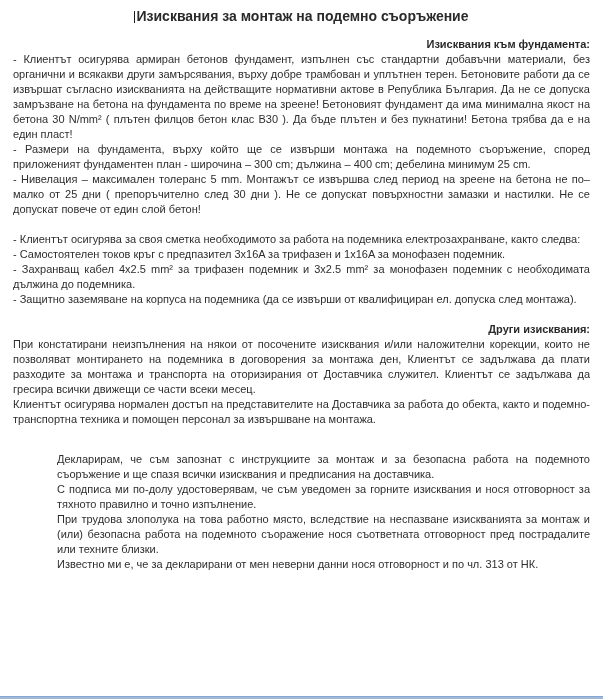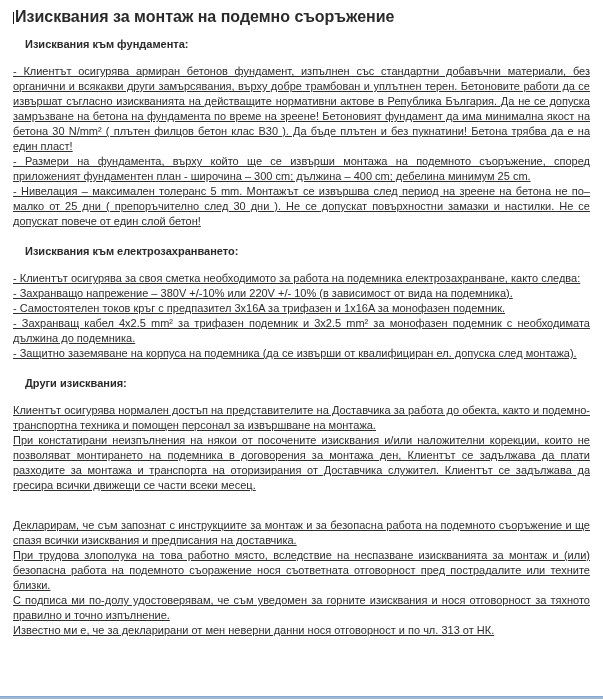--- a/index.html
+++ b/index.html
@@ -14,52 +14,53 @@
     font-size: 11px;
     line-height: 15px;
     color: #2e2e2e;
     overflow: hidden;
     position: relative;
   }
   .doc {
     padding: 9px 13px 0 13px;
   }
   .title {
-    text-align: left;
+    text-align: center;
     font-weight: 700;
-    font-size: 16px;
+    font-size: 14px;
     line-height: 15px;
     margin: 0 0 13px 0;
     color: #2a2a2a;
   }
   .caret {
     display: inline-block;
     width: 1px;
     height: 12px;
     background: #1a1a1a;
     vertical-align: -2px;
     margin-right: 1px;
   }
   section {
     margin: 0 0 15px 0;
   }
   section.no-heading {
     margin-top: 25px;
+    margin-left: 44px;
   }
   h2 {
     font-size: 11px;
     line-height: 15px;
     font-weight: 700;
-    margin: 12px;
+    margin: 0;
     color: #2a2a2a;
+    text-align: right;
   }
   p {
     margin: 0;
     text-align: justify;
-    text-decoration: underline;
   }
   .bottom-edge {
     position: absolute;
     left: 0;
     right: 0;
     bottom: 1px;
     height: 2px;
     background: #9db8d9;
     border-top: 1px solid #8aa8cf;
   }
@@ -70,34 +71,32 @@
 <div class="doc">
   <div class="title"><span class="caret"></span><span>Изисквания за монтаж на подемно съоръжение</span></div>
   <main>
       <section>
         <h2>Изисквания към фундамента:</h2>
         <p>- Клиентът осигурява армиран бетонов фундамент, изпълнен със стандартни добавъчни материали, без органични и всякакви други замърсявания, върху добре трамбован и уплътнен терен. Бетоновите работи да се извършат съгласно изискванията на действащите нормативни актове в Република България. Да не се допуска замръзване на бетона на фундамента по време на зреене! Бетоновият фундамент да има минимална якост на бетона 30 N/mm² ( плътен филцов бетон клас B30 ). Да бъде плътен и без пукнатини! Бетона трябва да е на един пласт!</p>
         <p>- Размери на фундамента, върху който ще се извърши монтажа на подемното съоръжение, според приложеният фундаментен план - широчина – 300 cm; дължина – 400 cm; дебелина минимум 25 cm.</p>
         <p>- Нивелация – максимален толеранс 5 mm. Монтажът се извършва след период на зреене на бетона не по–малко от 25 дни ( препоръчително след 30 дни ). Не се допускат повърхностни замазки и настилки. Не се допускат повече от един слой бетон!</p>
       </section>
       <section>
-        <h2>Изисквания към електрозахранването:</h2>
         <p>- Клиентът осигурява за своя сметка необходимото за работа на подемника електрозахранване, както следва:</p>
-        <p>- Захранващо напрежение – 380V +/-10% или 220V +/- 10% (в зависимост от вида на подемника).</p>
         <p>- Самостоятелен токов кръг с предпазител 3x16A за трифазен и 1x16A за монофазен подемник.</p>
         <p>- Захранващ кабел 4x2.5 mm² за трифазен подемник и 3x2.5 mm² за монофазен подемник с необходимата дължина до подемника.</p>
         <p>- Защитно заземяване на корпуса на подемника (да се извърши от квалифициран ел. допуска след монтажа).</p>
       </section>
       <section>
         <h2>Други изисквания:</h2>
+        <p>При констатирани неизпълнения на някои от посочените изисквания и/или наложителни корекции, които не позволяват монтирането на подемника в договорения за монтажа ден, Клиентът се задължава да плати разходите за монтажа и транспорта на оторизирания от Доставчика служител. Клиентът се задължава да гресира всички движещи се части всеки месец.</p>
         <p>Клиентът осигурява нормален достъп на представителите на Доставчика за работа до обекта, както и подемно-транспортна техника и помощен персонал за извършване на монтажа.</p>
-        <p>При констатирани неизпълнения на някои от посочените изисквания и/или наложителни корекции, които не позволяват монтирането на подемника в договорения за монтажа ден, Клиентът се задължава да плати разходите за монтажа и транспорта на оторизирания от Доставчика служител. Клиентът се задължава да гресира всички движещи се части всеки месец.</p>
       </section>
       <section class="no-heading">
         <p>Декларирам, че съм запознат с инструкциите за монтаж и за безопасна работа на подемното съоръжение и ще спазя всички изисквания и предписания на доставчика.</p>
+        <p>С подписа ми по-долу удостоверявам, че съм уведомен за горните изисквания и нося отговорност за тяхното правилно и точно изпълнение.</p>
         <p>При трудова злополука на това работно място, вследствие на неспазване изискванията за монтаж и (или) безопасна работа на подемното съоражение нося съответната отговорност пред пострадалите или техните близки.</p>
-        <p>С подписа ми по-долу удостоверявам, че съм уведомен за горните изисквания и нося отговорност за тяхното правилно и точно изпълнение.</p>
         <p>Известно ми е, че за декларирани от мен неверни данни нося отговорност и по чл. 313 от НК.</p>
       </section>
     </main>
 </div>
 
 <div class="bottom-edge"></div>
 
 </body></html>

